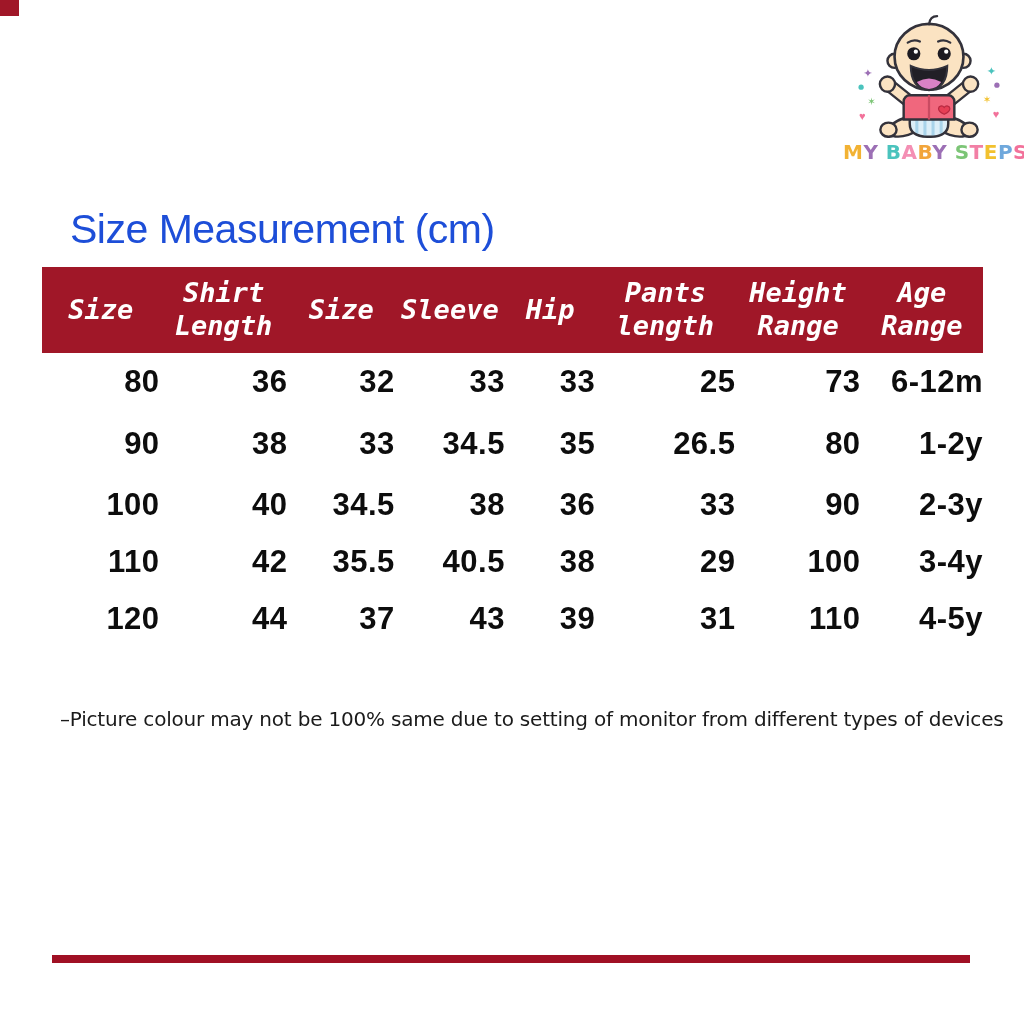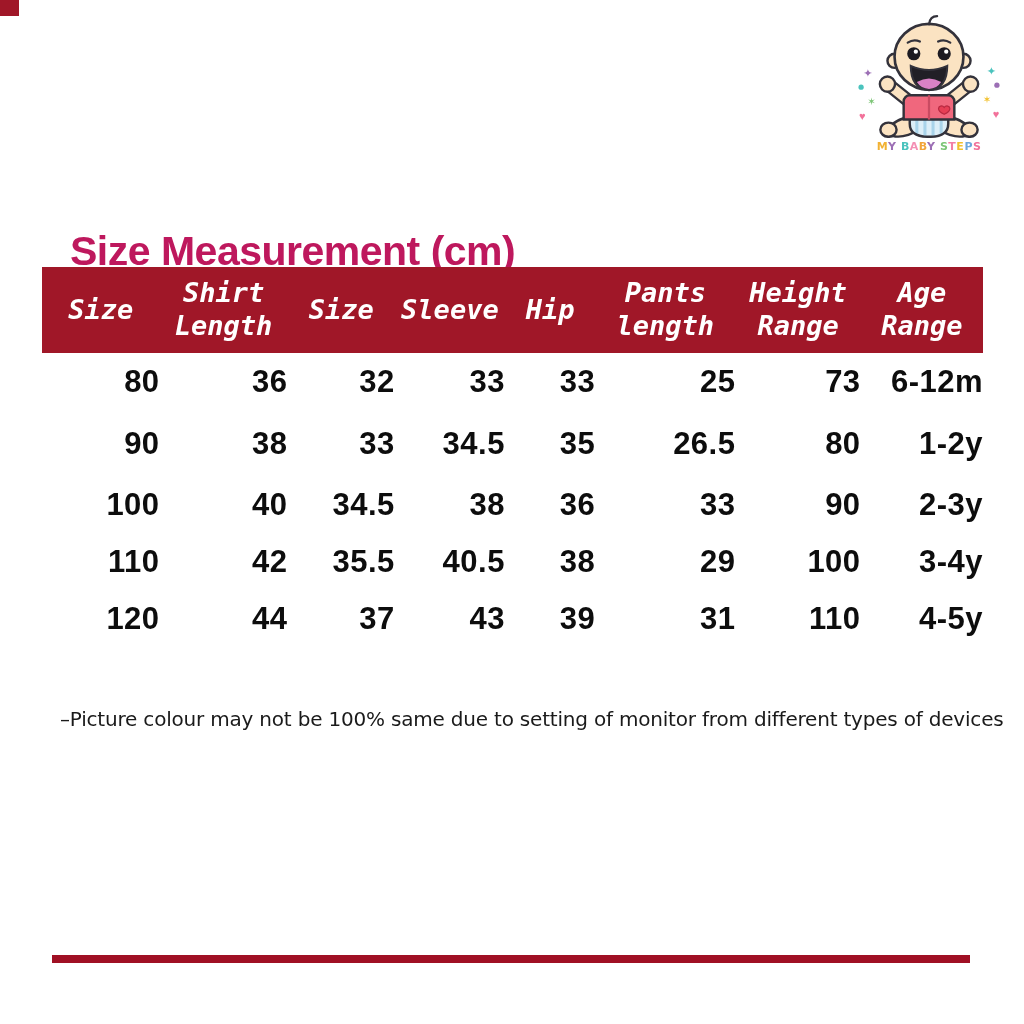--- a/index.html
+++ b/index.html
@@ -20,30 +20,30 @@
   
   .logo {
     position: absolute; left: 843px; top: 12px; width: 172px;
     text-align: center;
   }
   .logo svg { display: block; margin: 0 auto; }
   .wordmark {
     margin-top: 2px;
     font-family: "DejaVu Sans", sans-serif;
     font-weight: bold;
-    font-size: 11px;
+    font-size: 20px;
     letter-spacing: 0.5px;
     white-space: pre;
   }
 
   
   .page-title {
     position: absolute; left: 70px; top: 206px;
-    font-size: 41px; font-weight: bold;
-    color: #be185d; letter-spacing: -0.5px; margin-top: 22px;
+    font-size: 41px; font-weight: normal;
+    color: #1d4ed8; letter-spacing: -0.5px;
   }
 
   
   .size-table {
     position: absolute; left: 42px; top: 267px;
     width: 941px;
     border-collapse: collapse; table-layout: fixed;
   }
   .size-table thead th {
     background: #A01728;

